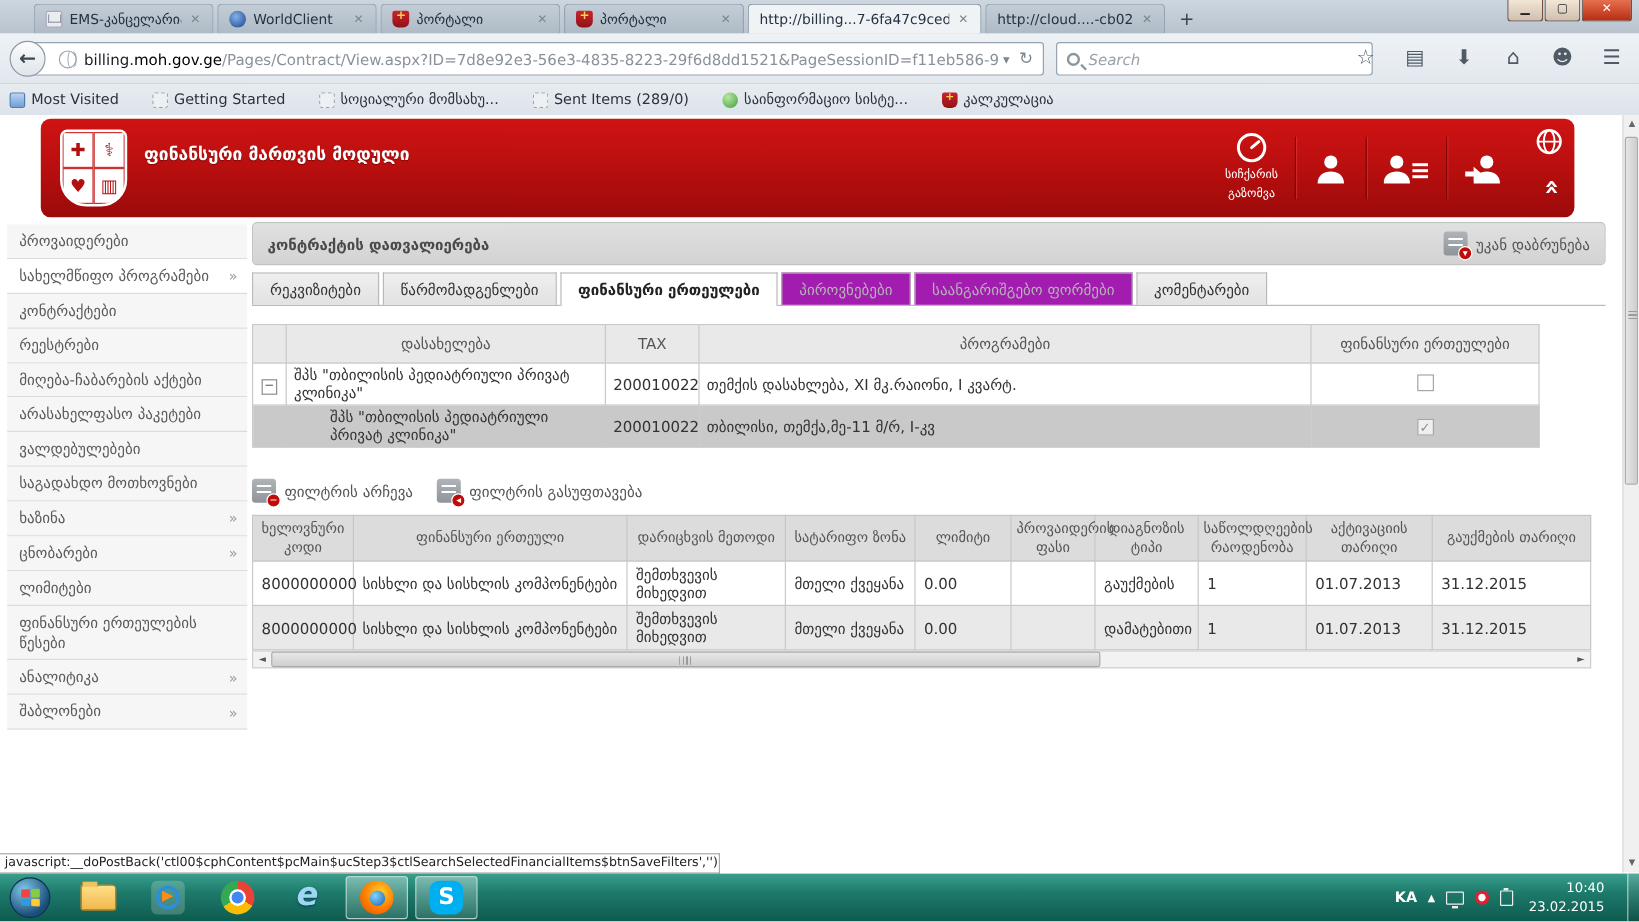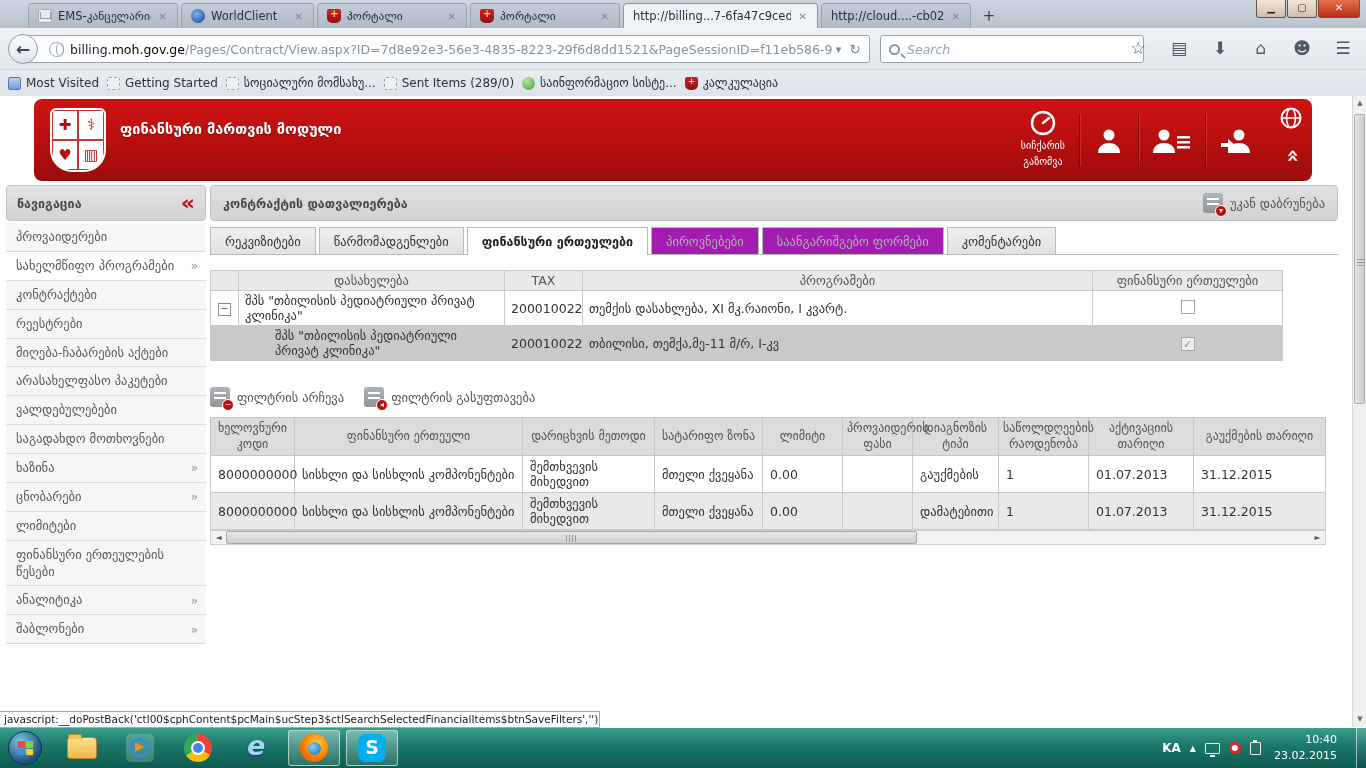--- a/index.html
+++ b/index.html
@@ -52,21 +52,21 @@
   .searchbox { position:absolute; left:880px; top:7px; width:264px; height:28px; background:#fff;
     border:1px solid #97a4b0; border-radius:3px; display:flex; align-items:center; padding:0 8px; }
   .mag { width:11px; height:11px; border:2px solid #8c969f; border-radius:50%; position:relative; margin-right:7px; }
   .mag:before { content:""; position:absolute; left:9px; top:9px; width:6px; height:2px;
     background:#8c969f; transform:rotate(45deg); }
   .searchph { font-size:12.5px; color:#9aa1a8; font-style:italic; }
   .navicons { position:absolute; right:10px; top:7px; display:flex; gap:15px; }
   .nic { width:26px; height:26px; text-align:center; line-height:26px; font-size:17px; color:#4f5a64; }
 
   .bookmarksbar { position:absolute; left:0; top:70px; width:1366px; height:26px;
-    background:linear-gradient(#e7ecf1,#dde3ea); display:flex; align-items:center; padding-left:8px; gap:8px; }
+    background:linear-gradient(#e7ecf1,#dde3ea); display:flex; align-items:center; padding-left:8px; gap:28px; }
   .bm { display:flex; align-items:center; gap:5px; font-size:12px; color:#2a323a; white-space:nowrap; }
   .bmi { width:13px; height:13px; flex:0 0 13px; }
   .bmi.folder-blue { background:linear-gradient(#bcd3ef,#6f9fd8); border:1px solid #4e7db4; border-radius:2px; }
   .bmi.default { border:1px dashed #9aa4ad; border-radius:2px; background:#eef1f4; }
   .bmi.green-globe { background:radial-gradient(circle at 35% 30%,#b8e8a0,#3f9e3f); border-radius:50%; }
   .bmi.crest { background:linear-gradient(#c9242b,#8f1216); border-radius:2px 2px 5px 5px; position:relative; }
   .bmi.crest:before { content:"+"; position:absolute; left:3px; top:-1px; color:#ffd34d; font-size:9px; font-weight:bold; }
 
   
   .page { position:absolute; left:0; top:96px; width:1352px; height:632px; background:#fff; overflow:hidden; }
@@ -113,21 +113,21 @@
 
   .ctabs { margin-top:5px; display:flex; align-items:flex-end; border-bottom:1px solid #b9b9b9; height:29px; }
   .ctab { padding:6px 14px 5px; border:1px solid #b9b9b9; border-bottom:none; margin-right:3px;
     background:linear-gradient(#efefef,#e2e2e2); font-size:12.5px; color:#333; white-space:nowrap; }
   .ctab.active { background:#fff; font-weight:bold; padding-bottom:6px; margin-bottom:-1px; color:#222; }
   .ctab.disabled { color:#b3b3b3; background:#a21caf; }
 
   table { border-collapse:collapse; }
   .orgtable { margin-top:15px; width:1072px; table-layout:fixed; }
   .orgtable th { background:#e9e9e9; border:1px solid #c9c9c9; font-size:12.5px; font-weight:normal;
-    color:#555; height:20px;margin-top:24px; }
+    color:#555; height:32px;margin-top:24px; }
   .orgtable td { border:1px solid #c9c9c9; font-size:12.5px; color:#333; height:27px; padding:2px 6px; }
   .orgtable tr.sel td { background:#c9c9c9; }
   .expand { width:13px; height:13px; border:1px solid #8d8d8d; background:#fff; display:inline-block;
     text-align:center; line-height:10px; font-size:10px; color:#555; }
   .cbx { width:14px; height:14px; border:1px solid #a6a6a6; background:#fff; display:inline-block; margin:auto; }
   .cbx.on { background:#efefef; color:#8f8f8f; font-size:11px; line-height:13px; text-align:center; }
   .ccell { text-align:center; }
 
   .filters { margin-top:26px; display:flex; gap:20px; align-items:center; }
   .fbtn { display:flex; align-items:center; gap:7px; font-size:12.5px; color:#555; }
@@ -350,24 +350,20 @@
       <svg width="22" height="22" viewBox="0 0 22 22">
           <circle cx="11" cy="11" r="9.5" fill="none" stroke="#fff" stroke-width="2"></circle>
           <ellipse cx="11" cy="11" rx="4.5" ry="9.5" fill="none" stroke="#fff" stroke-width="1.6"></ellipse>
           <line x1="1.5" y1="11" x2="20.5" y2="11" stroke="#fff" stroke-width="1.6"></line>
         </svg>
     </div>
     <div class="hchevrons">»</div>
   </div>
 
   <div class="sidebar">
-    <div class="sbhead">
-      <span class="t">ნავიგაცია</span>
-      <span class="col">«</span>
-    </div>
     <div class="sblist" id="sblist">
         <div class="sbitem">
           <span class="t">პროვაიდერები</span>
         </div>
         <div class="sbitem white">
           <span class="t">სახელმწიფო პროგრამები</span>
           <span class="arr">»</span>
         </div>
         <div class="sbitem">
           <span class="t">კონტრაქტები</span>

